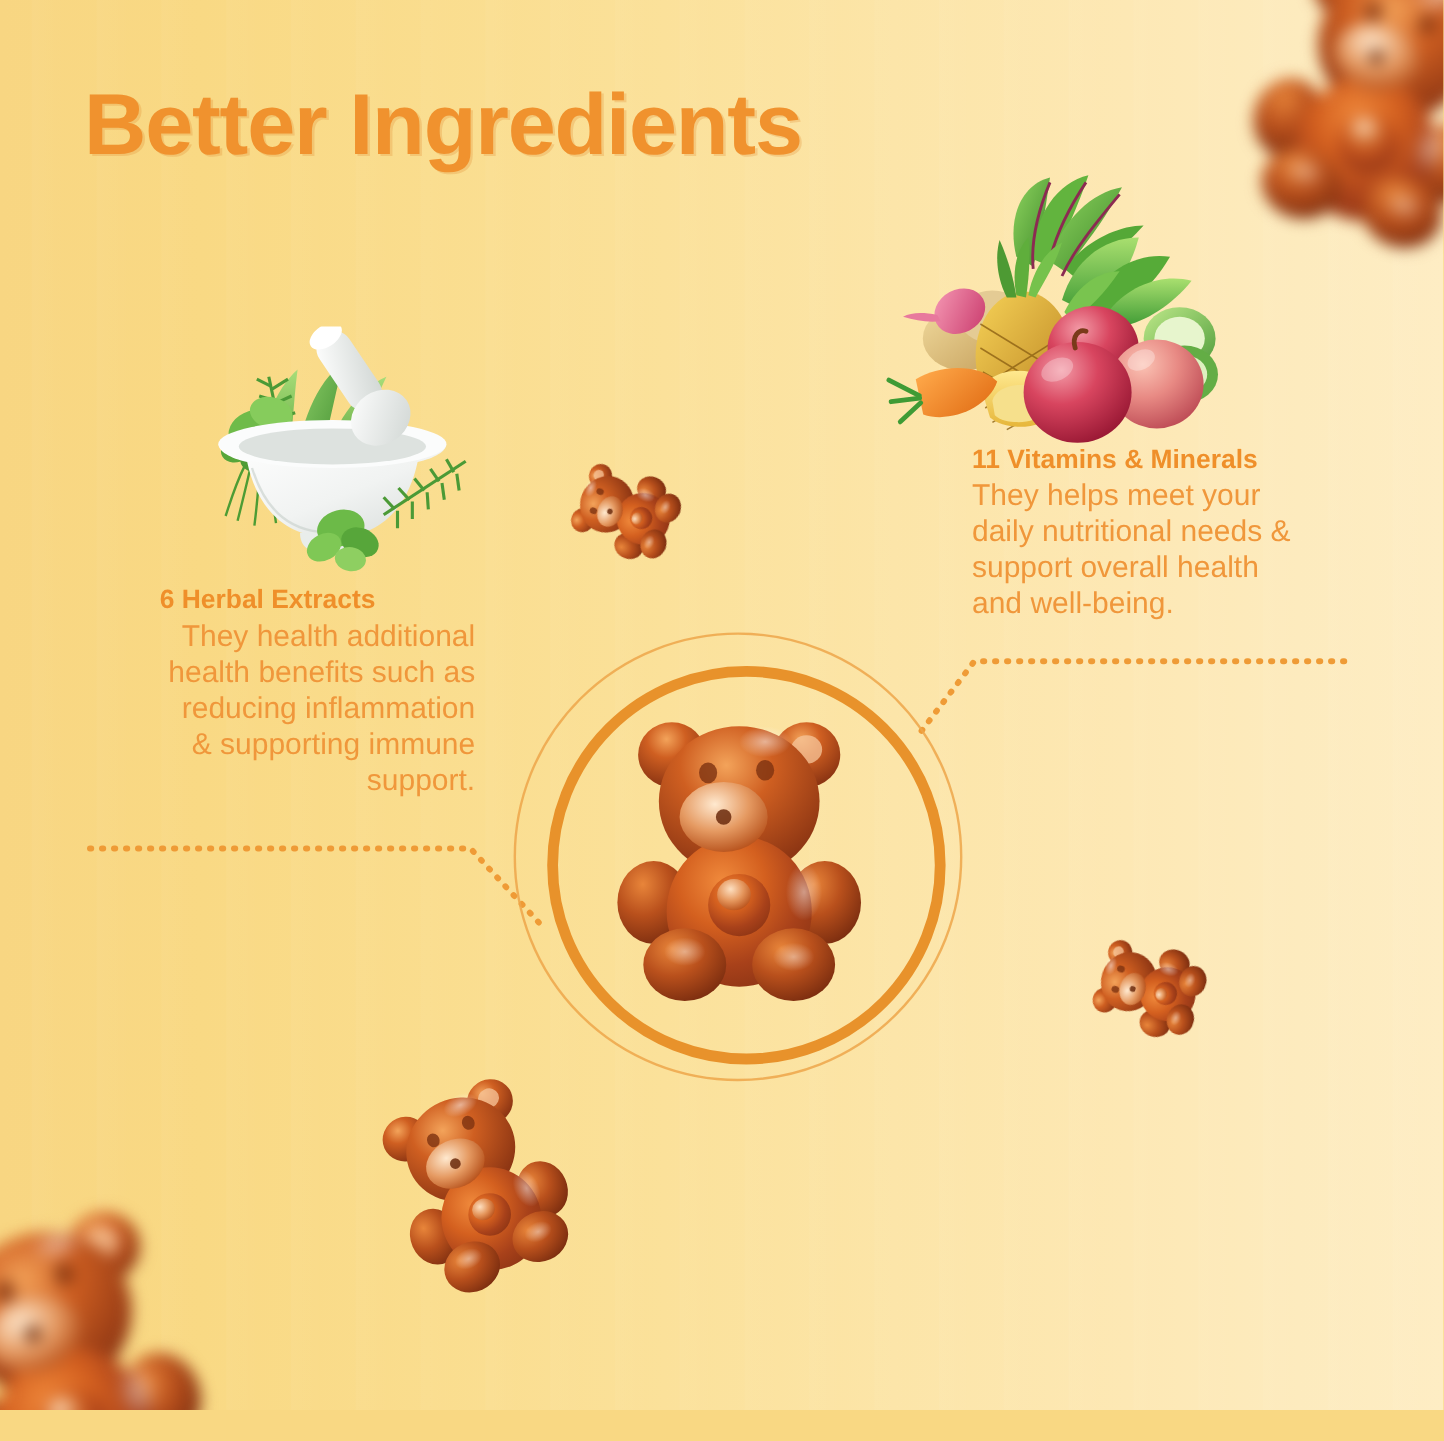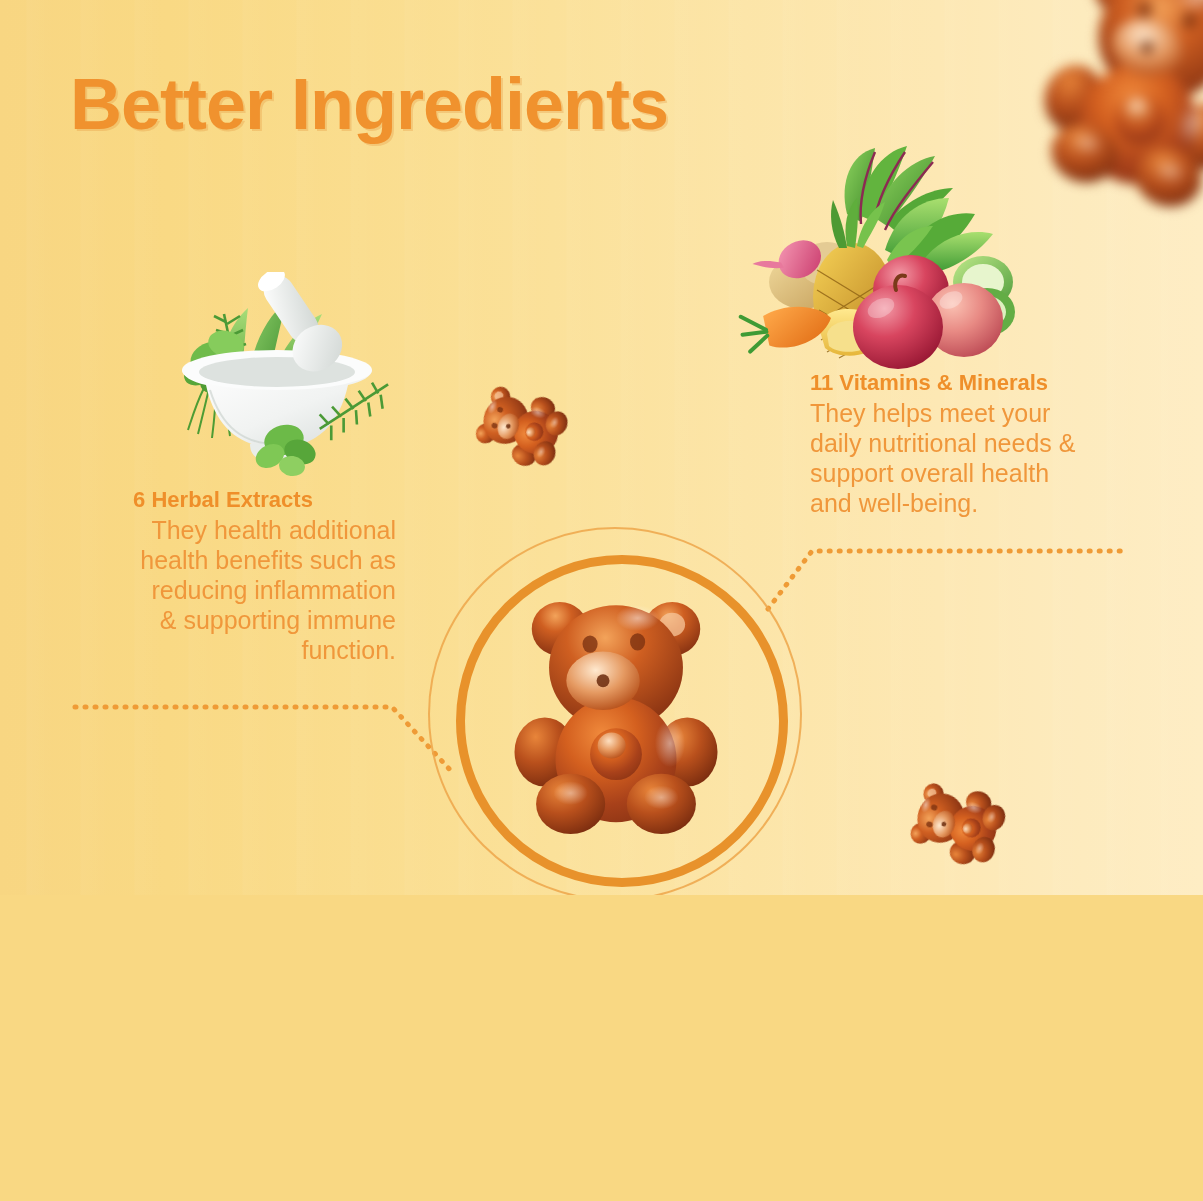--- a/index.html
+++ b/index.html
@@ -2,21 +2,21 @@
 <html><head>
 <meta charset="utf-8">
 <style>
   html,body{margin:0;padding:0;}
   body{
     width:1203px;height:1201px;overflow:hidden;
     font-family:"Liberation Sans", sans-serif;
     background:#f9d883;
   }
   #stage{
-    position:relative;width:1203px;height:895px;overflow:hidden;
+    position:relative;width:1203px;height:1175px;overflow:hidden;
     background:
       linear-gradient(90deg,
         #f8d682 0%,
         #f9d984 14%,
         #fadd8e 30%,
         #fbe19a 46%,
         #fce5a8 62%,
         #fde8b4 78%,
         #fdebbe 90%,
         #feedc4 100%);
@@ -401,21 +401,21 @@
     <ellipse cx="216" cy="158" rx="12" ry="8" fill="#ffffff" opacity=".3" transform="rotate(-25 216 158)"></ellipse>
   </svg>
 
   <div class="block" id="block-left">
     <div class="head">6 Herbal Extracts</div>
     <div class="body">
       <div>They health additional</div>
       <div>health benefits such as</div>
       <div>reducing inflammation</div>
       <div>&amp; supporting immune</div>
-      <div>function.</div>
+      <div>support.</div>
     </div>
   </div>
 
   <div class="block" id="block-right">
     <div class="head">11 Vitamins &amp; Minerals</div>
     <div class="body">
       <div>They helps meet your</div>
       <div>daily nutritional needs &amp;</div>
       <div>support overall health</div>
       <div>and well-being.</div>

